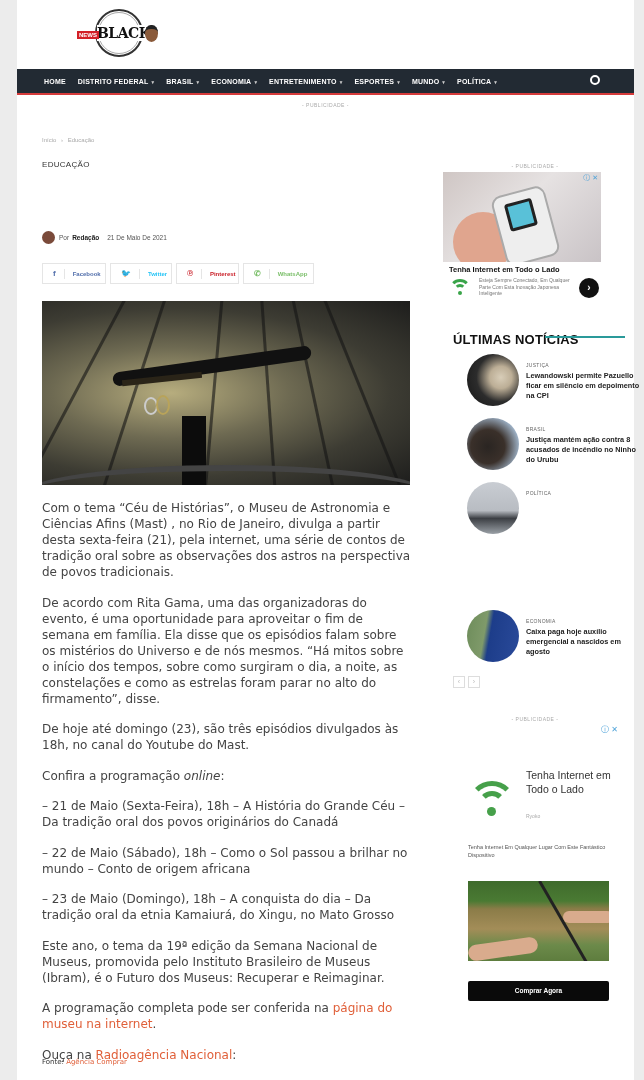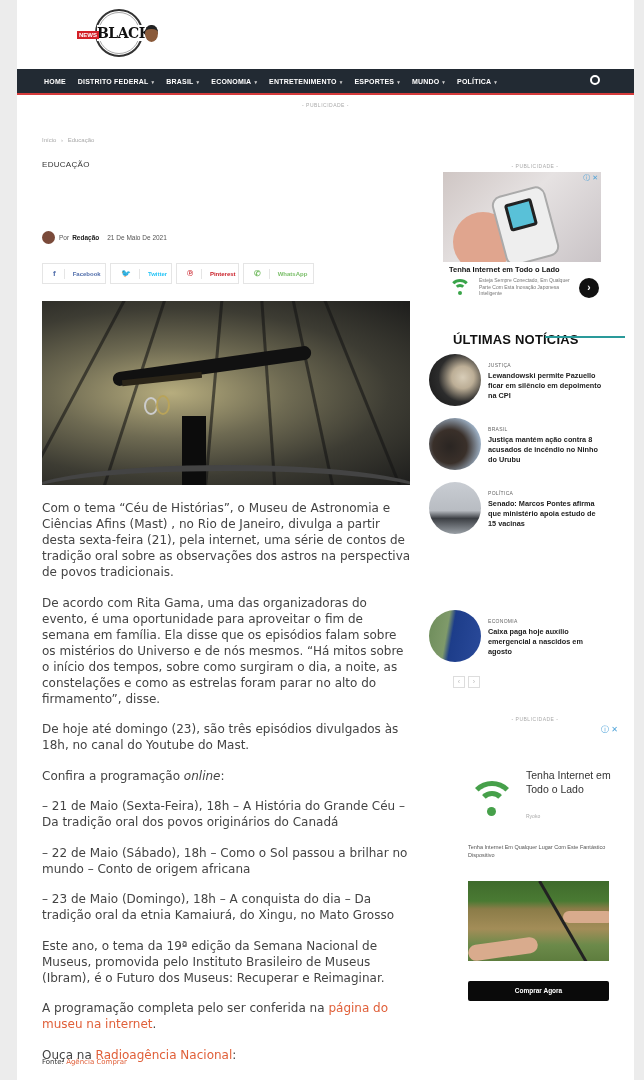--- a/index.html
+++ b/index.html
@@ -67,21 +67,21 @@
   .ad1-row { display: flex; align-items: center; margin-top: 3px; margin-left: 6px; position: relative; width: 160px; }
   .wifi-s { width: 22px; height: 16px; position: relative; margin-right: 8px; }
   .wifi-s .a1 { position: absolute; left: 0; top: 0; width: 22px; height: 22px; border: 3px solid #39a449; border-radius: 50%; border-color: #39a449 transparent transparent transparent; }
   .wifi-s .a2 { position: absolute; left: 5px; top: 5px; width: 12px; height: 12px; border: 3px solid #39a449; border-radius: 50%; border-color: #39a449 transparent transparent transparent; }
   .wifi-s .dot { position: absolute; left: 9px; top: 12px; width: 4px; height: 4px; background: #39a449; border-radius: 50%; }
   .ad1-desc { font-size: 5px; color: #777; line-height: 6.5px; width: 95px; }
   .ad1-arrow { position: absolute; left: 130px; top: 1px; width: 20px; height: 20px; border-radius: 50%; background: #111; color: #fff; font-size: 10px; text-align: center; line-height: 19px; font-weight: bold; }
 
   .ult-title { position: absolute; left: 436px; top: 332px; font-size: 13px; font-weight: bold; color: #111; letter-spacing: 0.2px; }
   .ult-line { position: absolute; left: 528px; top: 336px; width: 80px; height: 2px; background: #2a9a9a; }
-  .news-item { position: absolute; left: 412px; width: 175px; display: flex; }
+  .news-item { position: absolute; left: 450px; width: 175px; display: flex; }
   .news-thumb { width: 52px; height: 52px; border-radius: 50%; flex-shrink: 0; margin-right: 7px; }
   .news-cat { font-size: 5px; color: #666; margin-top: 8px; letter-spacing: 0.3px; }
   .news-title { font-size: 7.3px; font-weight: bold; color: #222; line-height: 10px; margin-top: 3px; }
   .news-title.hl { color: #2aa58f; }
   .pager { position: absolute; left: 436px; top: 676px; display: flex; }
   .pager div { width: 12px; height: 12px; border: 1px solid #ddd; font-size: 7px; color: #bbb; text-align: center; line-height: 10px; margin-right: 3px; }
 
   .ad2 { position: absolute; left: 443px; top: 723px; width: 160px; height: 280px; }
   .ad2-close { position: absolute; right: 2px; top: 1px; font-size: 8px; color: #4fa3d9; }
   .wifi-l { position: absolute; left: 8px; top: 58px; width: 48px; height: 36px; }
@@ -173,21 +173,21 @@
 
   <div class="body">
     <p>Com o tema “Céu de Histórias”, o Museu de Astronomia e Ciências Afins (Mast) , no Rio de Janeiro, divulga a partir desta sexta-feira (21), pela internet, uma série de contos de tradição oral sobre as observações dos astros na perspectiva de povos tradicionais.</p>
     <p>De acordo com Rita Gama, uma das organizadoras do evento, é uma oportunidade para aproveitar o fim de semana em família. Ela disse que os episódios falam sobre os mistérios do Universo e de nós mesmos. “Há mitos sobre o início dos tempos, sobre como surgiram o dia, a noite, as constelações e como as estrelas foram parar no alto do firmamento”, disse.</p>
     <p>De hoje até domingo (23), são três episódios divulgados às 18h, no canal do Youtube do Mast.</p>
     <p><span>Confira a programação </span><em>online</em><span>:</span></p>
     <p>– 21 de Maio (Sexta-Feira), 18h – A História do Grande Céu – Da tradição oral dos povos originários do Canadá</p>
     <p>– 22 de Maio (Sábado), 18h – Como o Sol passou a brilhar no mundo – Conto de origem africana</p>
     <p>– 23 de Maio (Domingo), 18h – A conquista do dia – Da tradição oral da etnia Kamaiurá, do Xingu, no Mato Grosso</p>
     <p>Este ano, o tema da 19ª edição da Semana Nacional de Museus, promovida pelo Instituto Brasileiro de Museus (Ibram), é o Futuro dos Museus: Recuperar e Reimaginar.</p>
-    <p><span>A programação completa pelo ser conferida na </span><a>página do museu na internet</a><span>.</span></p>
+    <p><span>A programação completa pode ser conferida na </span><a>página do museu na internet</a><span>.</span></p>
     <p><span>Ouça na </span><a>Radioagência Nacional</a><span>:</span></p>
   </div>
   <div class="fonte"><span>Fonte: </span><a>Agência Comprar</a></div>
 
   <div class="side-pub" style="top:163px">- PUBLICIDADE -</div>
   <div class="ad1">
     <div class="ad1-img">
       <div class="hand"></div>
       <div class="device">
           <div class="screen"></div>
@@ -220,21 +220,20 @@
     <div class="news-thumb" style="background:radial-gradient(circle at 40% 55%, #2a2522 0%, #3a302a 40%, #9fb3c8 75%, #7d93aa 100%)"></div>
     <div>
         <div class="news-cat">BRASIL</div>
         <div class="news-title">Justiça mantém ação contra 8 acusados de incêndio no Ninho do Urubu</div>
       </div>
   </div>
   <div class="news-item" style="top:482px">
     <div class="news-thumb" style="background:linear-gradient(180deg, #c9cdd3 0%, #b8bcc2 55%, #3c3f44 70%, #9aa0a6 100%)"></div>
     <div>
         <div class="news-cat">POLÍTICA</div>
-        <div class="news-title">Senado: Marcos Pontes afirma que ministério apoia estudo de 15 vacinas</div>
       </div>
   </div>
   <div class="news-item" style="top:610px">
     <div class="news-thumb" style="background:linear-gradient(100deg, #6d8c5a 0%, #7f9a6a 35%, #1d3d8a 45%, #2a4a9a 100%)"></div>
     <div>
         <div class="news-cat">ECONOMIA</div>
         <div class="news-title">Caixa paga hoje auxílio emergencial a nascidos em agosto</div>
       </div>
   </div>
 

